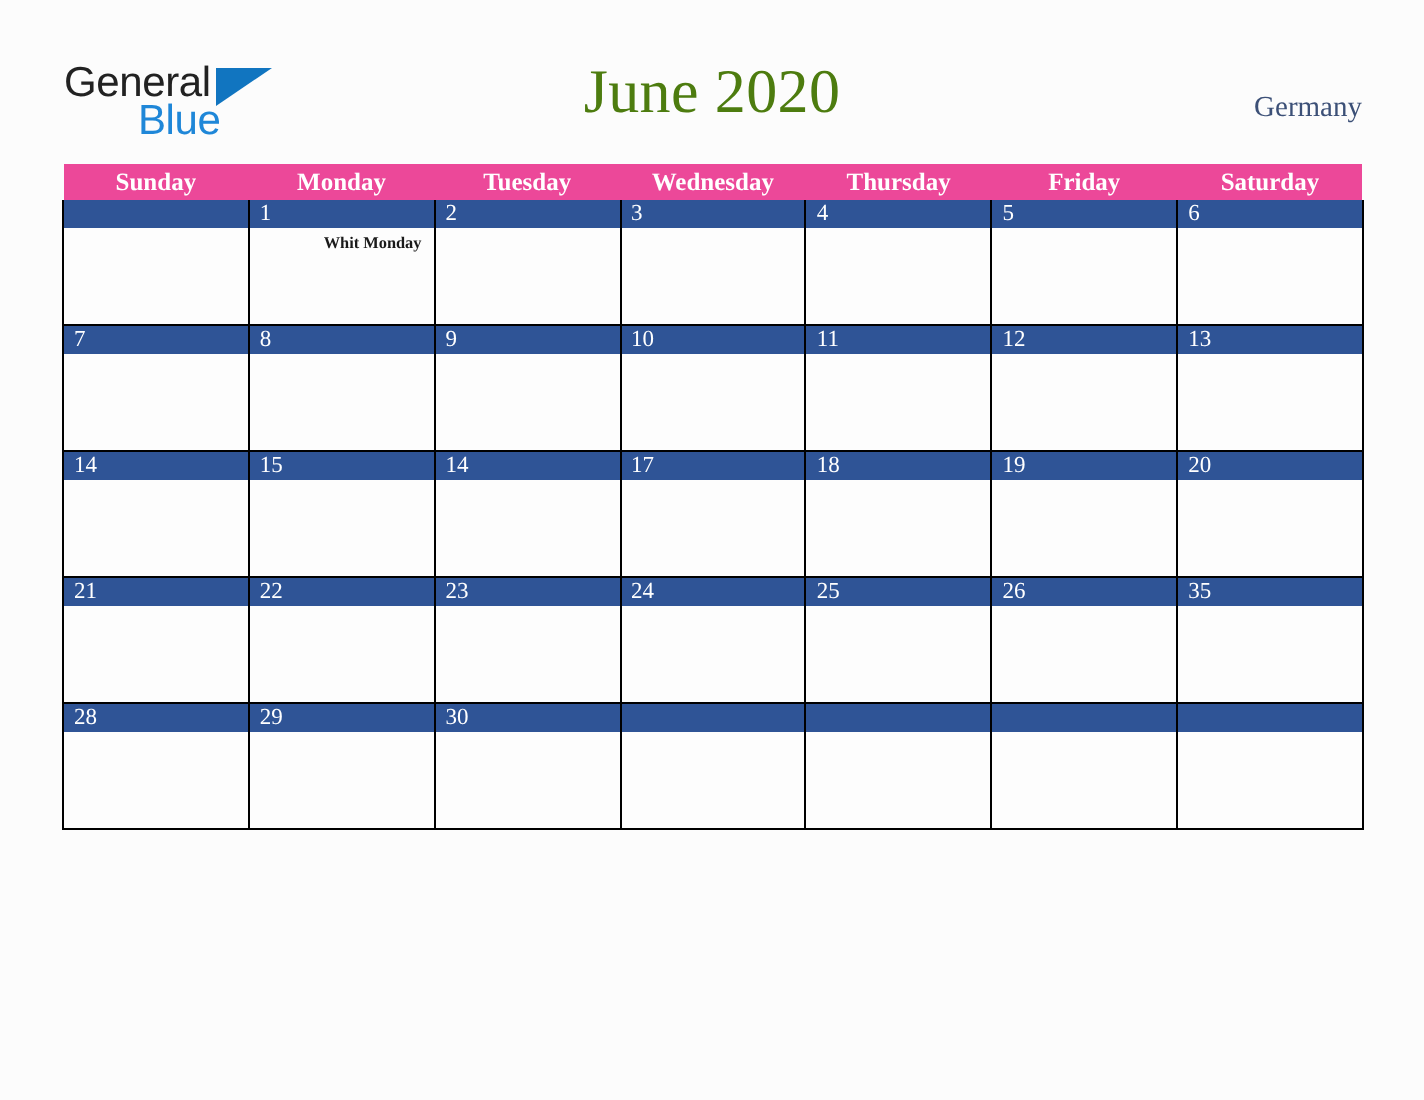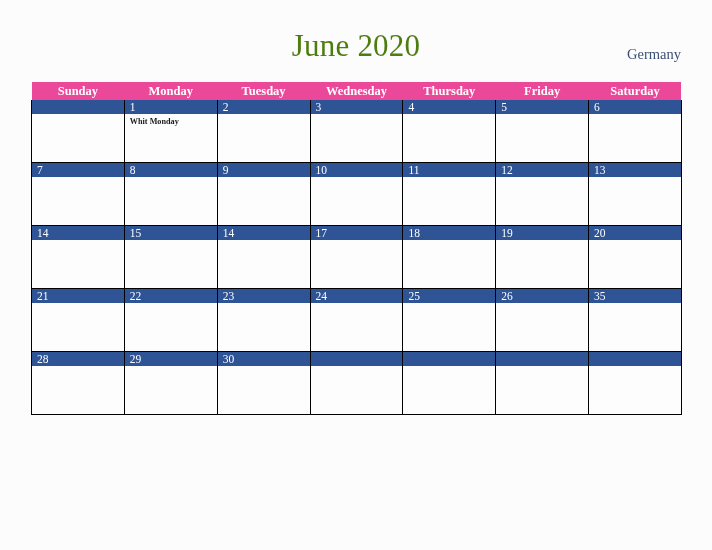--- a/index.html
+++ b/index.html
@@ -128,36 +128,42 @@
     font-family: "Liberation Serif", serif;
     font-size: 11.5px;
     white-space: nowrap;
     overflow: hidden;
   }
   .date-bar.blank {
     color: transparent;
   }
   .event-list {
     padding: 3px 4px 0 5px;
+    margin-left: 32px;
   }
   .event-item {
     font-family: "Liberation Serif", serif;
     font-size: 8.2px;
     font-weight: bold;
     color: #1a1a1a;
     line-height: 10px;
     white-space: nowrap;
     overflow: hidden;
   }
 </style>
 </head>
 <body>
 
 <div id="page-header">
 
+  <div id="brand-logo">
+    <span id="logo-word-general">General</span>
+    <span id="logo-triangle"></span>
+    <span id="logo-word-blue">Blue</span>
+  </div>
 
   <div id="month-title">June 2020</div>
 
   <div id="country-label">Germany</div>
 
 </div>
 
 <table id="calendar">
   <thead>
     <tr id="weekday-header-row">

